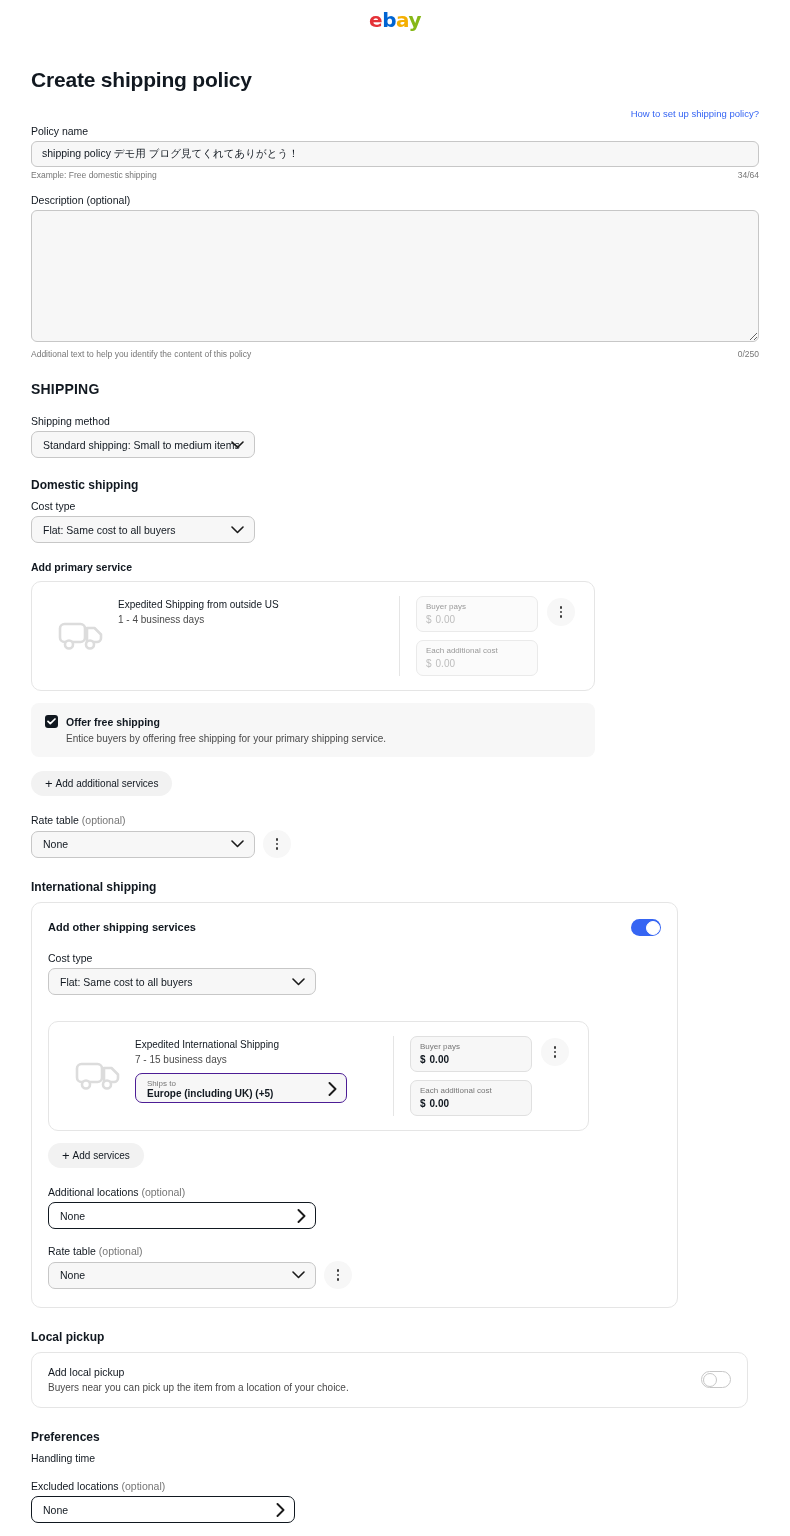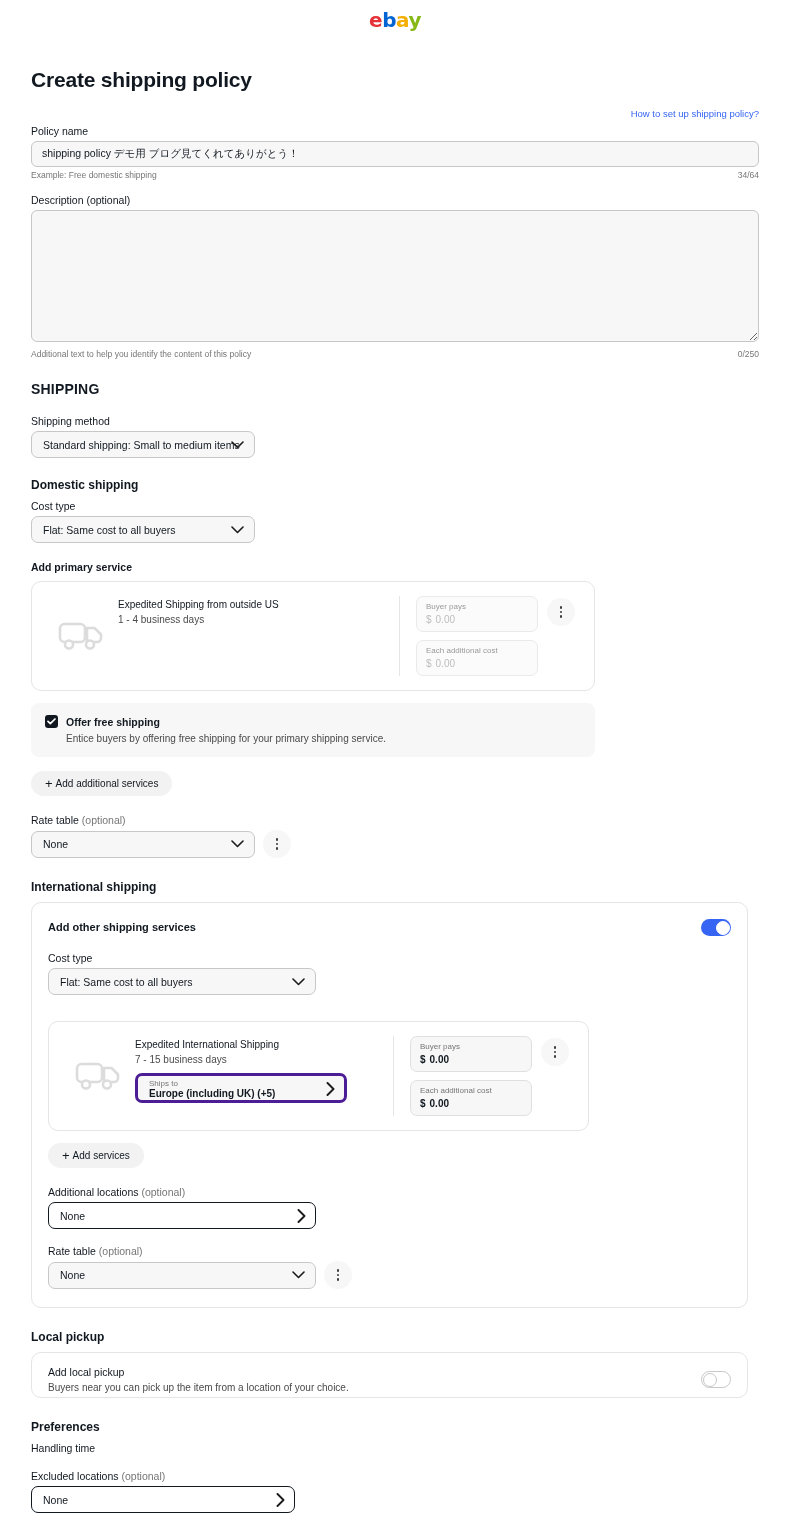--- a/index.html
+++ b/index.html
@@ -168,41 +168,41 @@
     font-family: "Liberation Sans", sans-serif;
   }
   .pill-add .plus { font-size: 13px; line-height: 1; margin-right: 1px; }
 
   
   .intl-panel {
     border: 1px solid #e5e5e5;
     border-radius: 10px;
     background: #ffffff;
     padding: 16px 16px 18px 16px;
-    width: 717px;
+    width: 647px;
   }
   .intl-head { display: flex; align-items: flex-start; justify-content: space-between; }
   .intl-head-title { font-size: 11px; font-weight: 700; color: #111820; padding-top: 2px; }
 
   .toggle {
     width: 30px; height: 17px; border-radius: 9px; position: relative; cursor: pointer; flex: none;
   }
   .toggle.on { background: #3665f3; }
   .toggle.off { background: #ffffff; border: 1px solid #c7c7c7; }
   .toggle .knob {
     position: absolute; top: 1.5px; width: 14px; height: 14px; border-radius: 50%;
     background: #ffffff; border: 1px solid #c7c7c7;
   }
   .toggle.on .knob { right: 1.5px; border-color: #ffffff; }
   .toggle.off .knob { left: 0.5px; top: 0.5px; }
 
   .card-intl { width: 541px; min-height: 88px; margin-top: 26px; }
 
   .ships-to {
-    border: 3px solid #4c1d95;
+    border: 1px solid #4c1d95;
     border-radius: 7px;
     background: #f7f7f7;
     height: 30px;
     width: 212px;
     margin-top: 8px;
     padding: 3px 9px 0 11px;
     display: flex; align-items: center; justify-content: space-between;
     cursor: pointer;
   }
   .ships-to-text { line-height: 1.15; }
@@ -219,21 +219,21 @@
     display: flex; align-items: center; justify-content: space-between;
     padding: 0 9px 0 11px;
     font-size: 10.5px; color: #111820; cursor: pointer;
   }
   .nav-268 { width: 268px; }
   .nav-264 { width: 264px; }
 
   
   .pickup-card {
     border: 1px solid #e5e5e5; border-radius: 10px; background: #fff;
-    width: 717px; padding: 13px 16px 4px 16px;
+    width: 717px; padding: 13px 16px 14px 16px;
     display: flex; align-items: center; justify-content: space-between;
   }
   .pickup-title { font-size: 10.5px; color: #111820; }
   .pickup-desc { font-size: 10px; color: #4a4a4a; margin-top: 4px; }
 </style>
 </head>
 <body>
 
 <div class="page">
 

